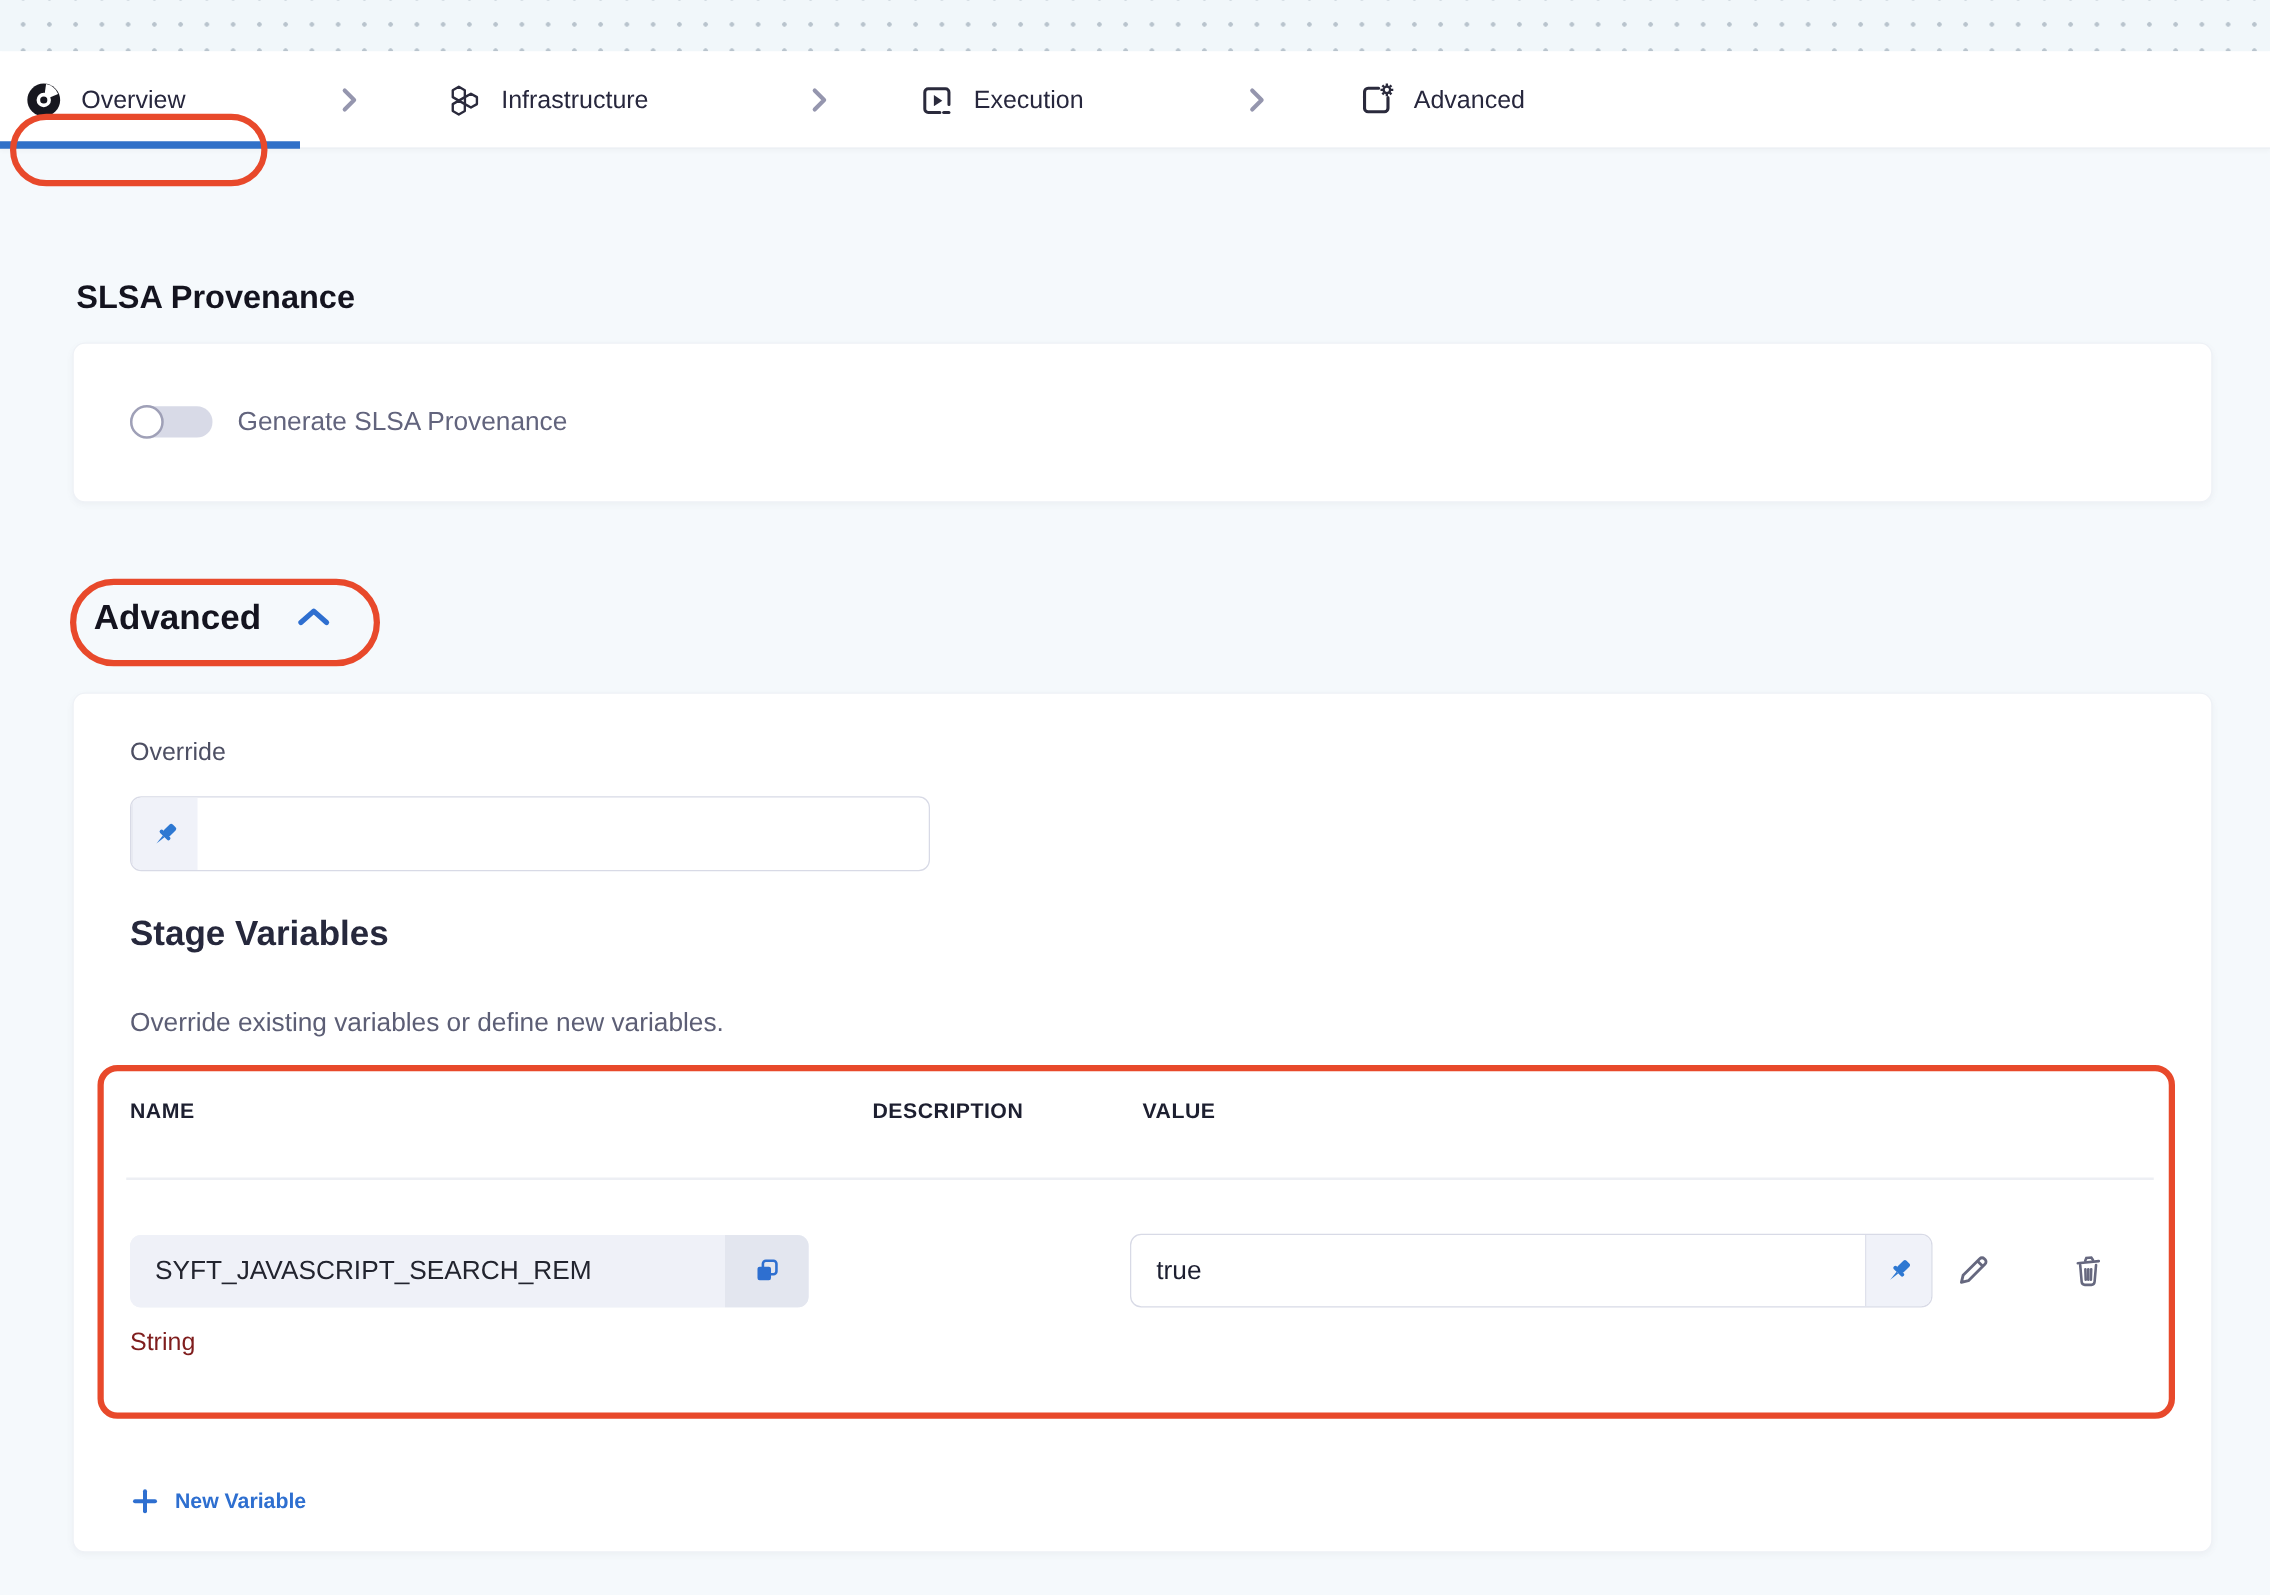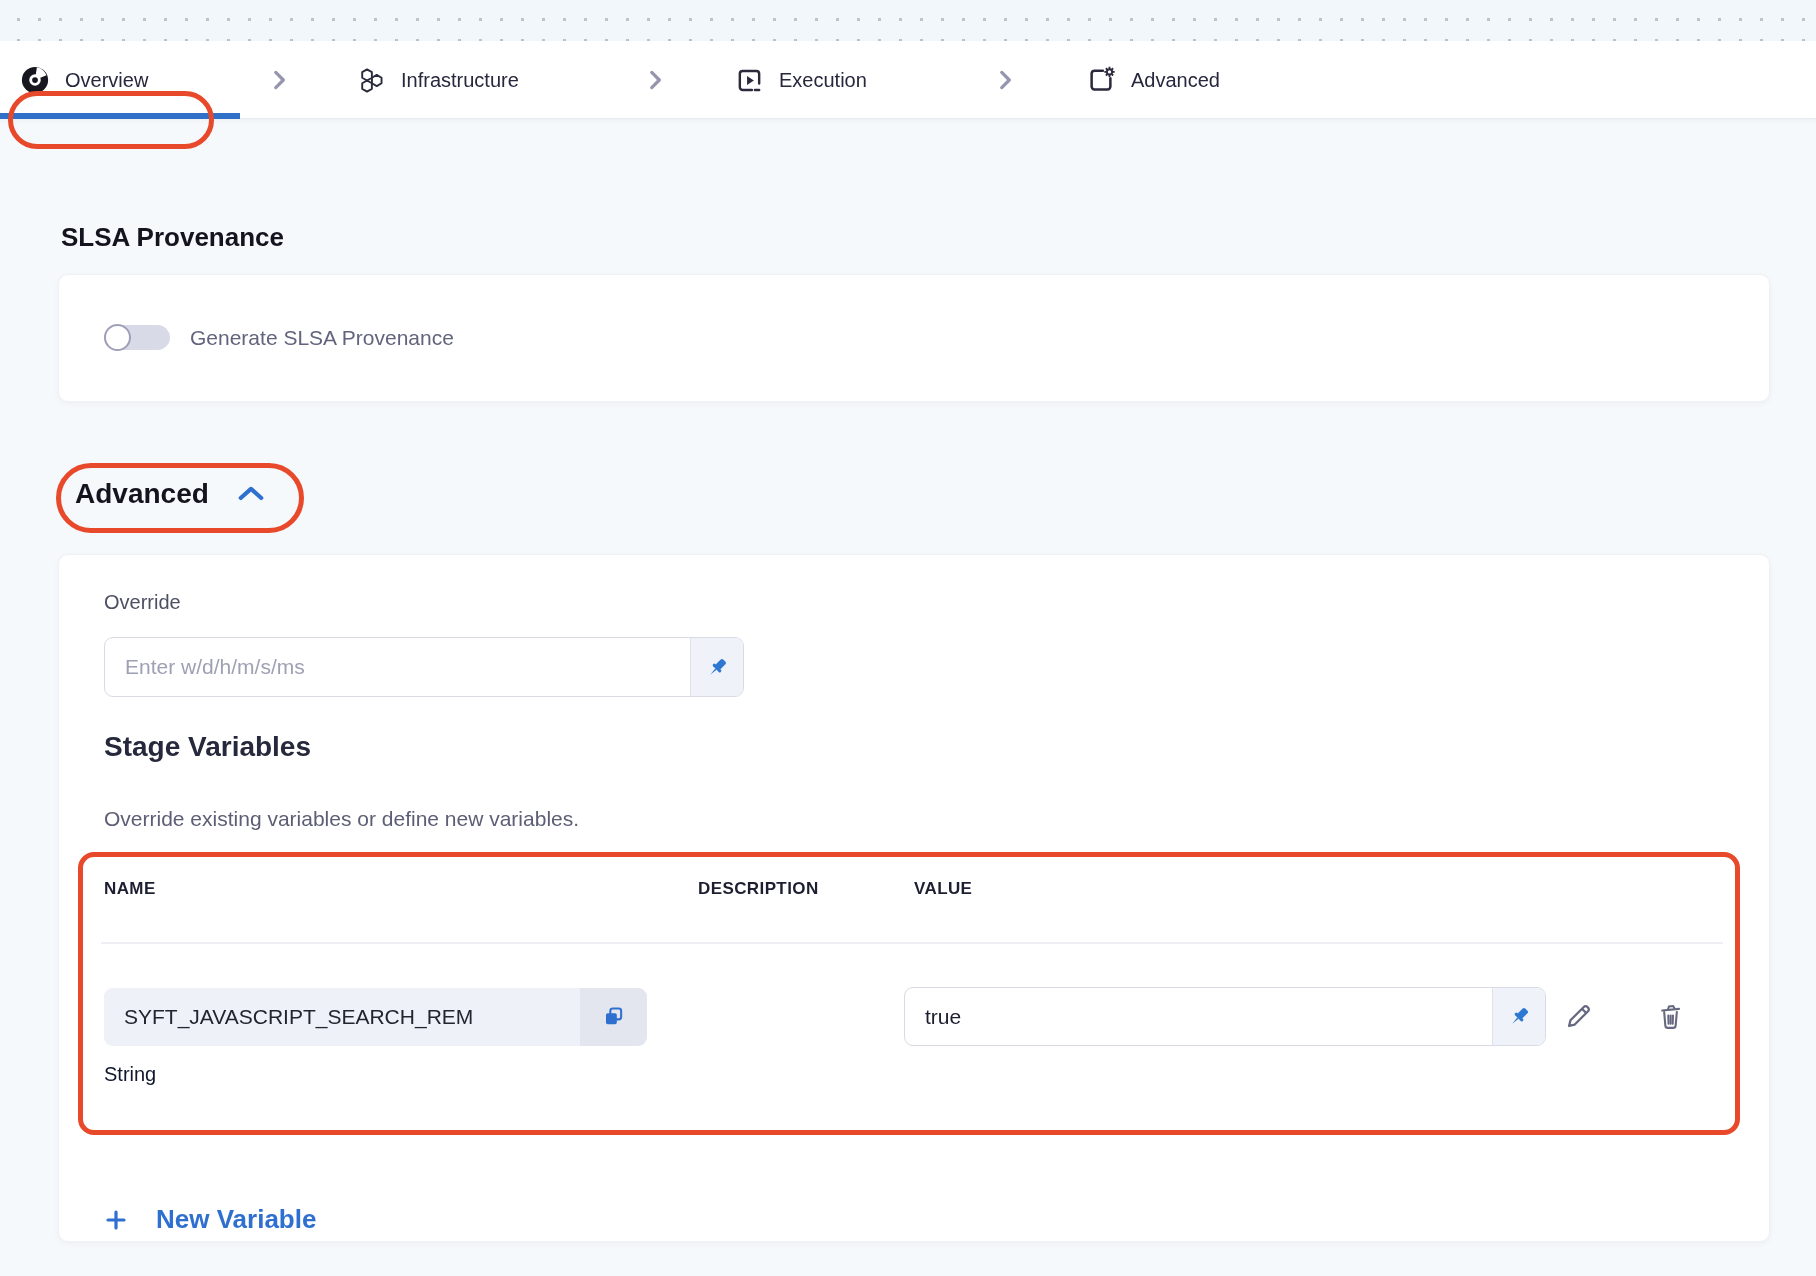--- a/index.html
+++ b/index.html
@@ -63,30 +63,30 @@
   .grp-timeout input { width:586px; }
   .sec-title { position:absolute; left:45px; top:176px; font-size:28px; font-weight:700; color:#26283c; }
   .sec-desc  { position:absolute; left:45px; top:252px; font-size:21px; color:#5c5e75; }
   
   .col-head { position:absolute; top:324px; font-size:17px; font-weight:700; color:#1d1f30; letter-spacing:0.4px; }
   .ch-name  { left:45px; } .ch-desc { left:639px; } .ch-value { left:855px; }
   .row-divider { position:absolute; left:42px; top:387px; width:1622px; height:2px; background:#edeff4; }
   .grp-name { left:45px; top:433px; width:543px; height:58px; border:none; background:#eff1f8;gap:12px; }
   .grp-name input { width:476px; color:#22242f; background:#eff1f8; }
   .copy-seg { width:67px; background:#e3e6ef; }
-  .type-label { position:absolute; left:45px; top:508px; font-size:20px; color:#0f172a; }
+  .type-label { position:absolute; left:45px; top:508px; font-size:20px; color:#7f1d1d; }
   .grp-value { left:845px; top:432px; width:642px; height:59px; }
   .grp-value input { width:588px; }
   .row-action { position:absolute; top:443px; width:36px; height:36px; display:flex; align-items:center;
                 justify-content:center; cursor:pointer; }
   .act-edit  { left:1502px; }
   .act-trash { left:1593px; }
   
-  .new-var { position:absolute; left:45px; top:634px; display:flex; align-items:center; gap:28px;
-             color:#2e6fd0; font-size:26px; font-weight:700; cursor:pointer;margin-top:15px; }
+  .new-var { position:absolute; left:45px; top:634px; display:flex; align-items:center; gap:12px;
+             color:#2e6fd0; font-size:17px; font-weight:700; cursor:pointer; }
   .icon { flex:none; display:inline-flex; }
 </style>
 </head>
 <body>
 
 <div class="app">
 
   <div class="dots-strip"></div>
 
   <div class="tab-bar">
@@ -186,21 +186,20 @@
         </svg>
     </span>
   </div>
   <div class="ring ring-advanced"></div>
 
   <div class="card card-adv">
 
     <div class="field-label" style="left:45px; top:36px;">Override</div>
 
     <div class="input-group grp-timeout">
-      <input type="text" placeholder="Enter w/d/h/m/s/ms" style="">
       <div class="seg-btn pin-seg">
         <svg width="27" height="27" viewBox="0 0 24 24">
           <g transform="rotate(45 12 12)" fill="#2e78d2">
             <rect x="9" y="3.4" width="6" height="8.6" rx="1.6"></rect>
             <rect x="7.2" y="11.2" width="9.6" height="2.8" rx="1.3"></rect>
             <path d="M11.2 14 h1.6 L12 21.2 Z"></path>
           </g>
         </svg>
       </div>
     </div>

